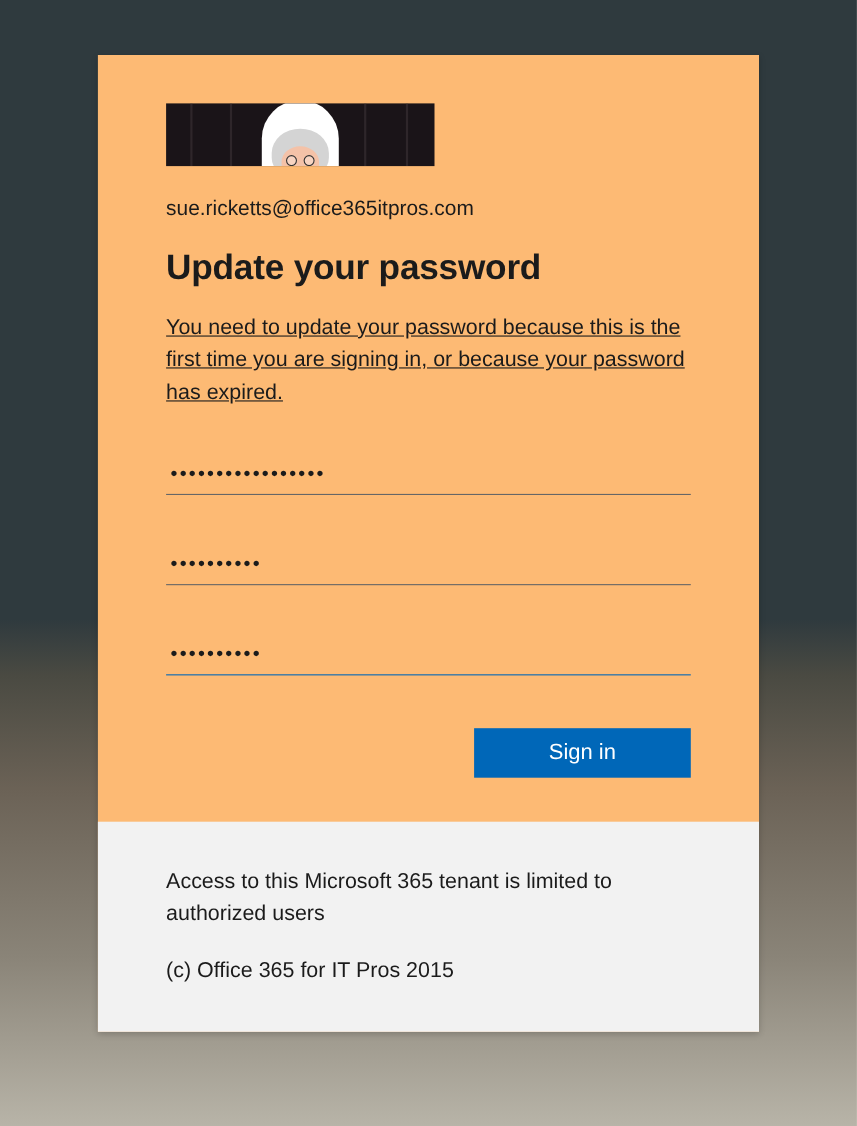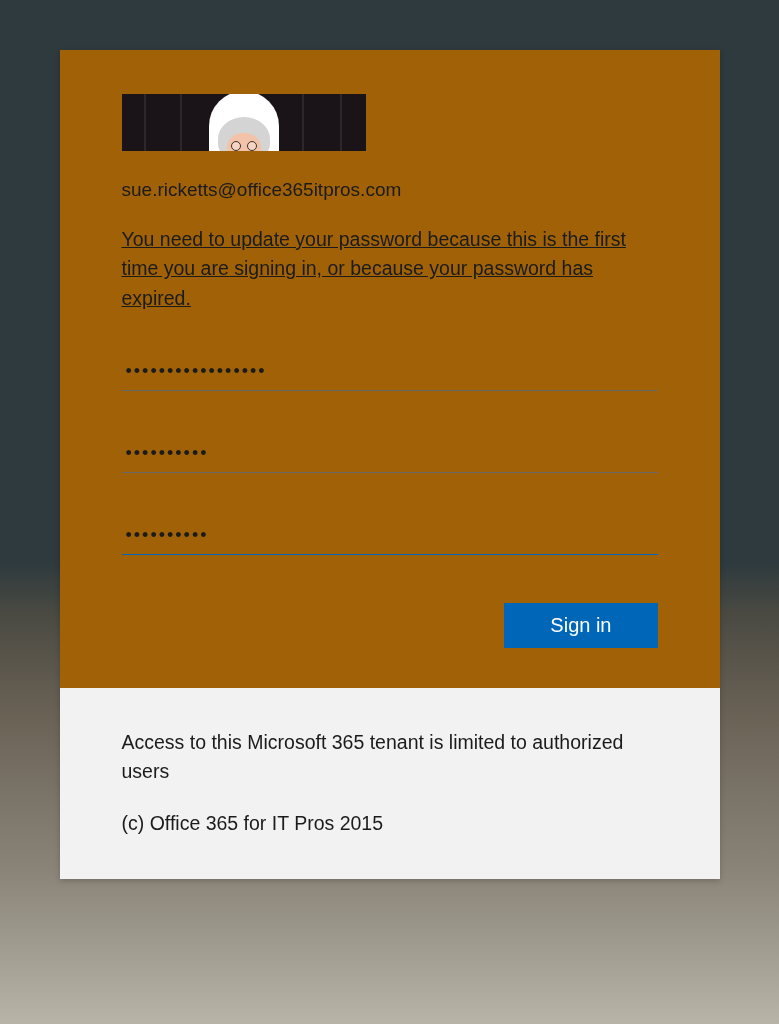--- a/index.html
+++ b/index.html
@@ -12,22 +12,22 @@
       width: 779px;
       height: 1024px;
       background: linear-gradient(to bottom, #2f3a3e 0%, #2f3a3e 55%, #4a4a42 60%, #6b6256 70%, #8a8478 85%, #b8b4a8 100%);
       display: flex;
       align-items: flex-start;
       justify-content: center;
       padding-top: 50px;
       overflow: hidden;
     }
     .card {
-      width: 660px;
-      background: #a16207;
+      width: 601px;
+      background: #fdba74;
       box-shadow: 0 2px 6px rgba(0,0,0,0.2);
     }
     .card-main {
       padding: 44px 62px 40px 62px;
     }
     .banner {
       width: 244px;
       height: 57px;
       background: #1a1418;
       position: relative;
@@ -130,21 +130,21 @@
       display: flex;
       justify-content: flex-end;
       margin-top: 0;
     }
     .signin-btn {
       background: #0067b8;
       color: #ffffff;
       border: none;
       font-size: 20px;
       font-weight: 400;
-      padding: 11px 46px;
+      padding: 11px 68px;
       cursor: pointer;
       font-family: inherit;
       text-align: right;
     }
     .footer {
       background: #f2f2f2;
       padding: 40px 62px 44px 62px;
     }
     .footer-text {
       font-size: 19.5px;
@@ -175,20 +175,21 @@
         <div class="avatar-face"></div>
         <div class="avatar-glasses">
             <span></span>
             <span></span>
           </div>
       </div>
     </div>
 
     <div class="email">sue.ricketts@office365itpros.com</div>
 
+    <h1 class="title">Update your password</h1>
 
     <p class="description">You need to update your password because this is the first time you are signing in, or because your password has expired.</p>
 
     <input type="password" class="field" value="•••••••••••••••••" placeholder="Current password" style="">
 
     <input type="password" class="field" value="••••••••••" placeholder="New password" style="">
 
     <input type="password" class="field focused" value="••••••••••" placeholder="Confirm password" style="">
 
     <div class="button-row">

